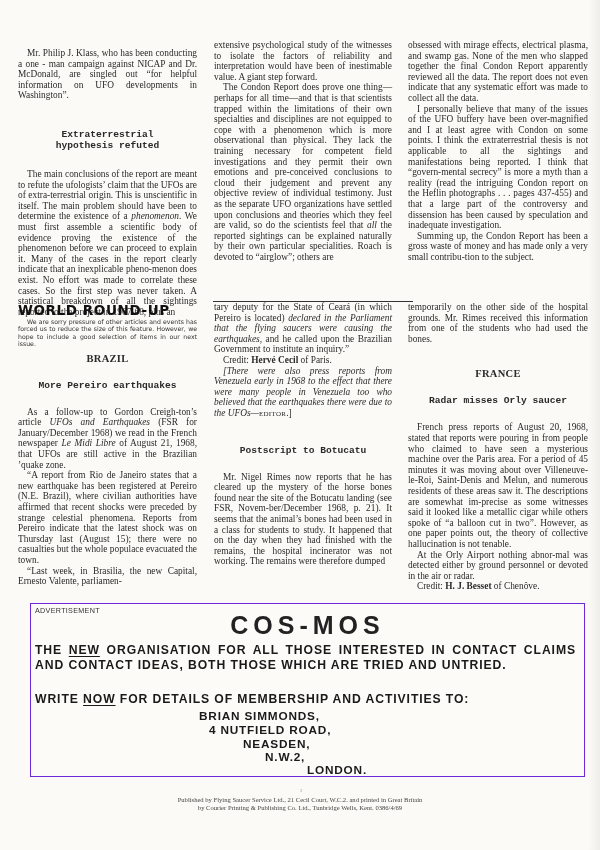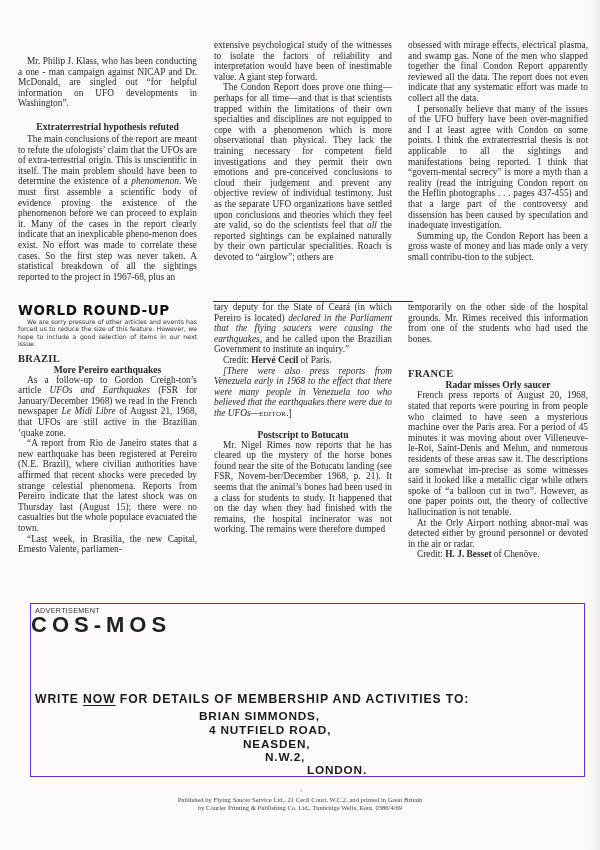--- a/index.html
+++ b/index.html
@@ -2,46 +2,46 @@
 <html><head>
 <meta charset="utf-8">
 <style>
   * { box-sizing: border-box; margin: 0; padding: 0; }
   html, body { width: 600px; height: 850px; background: #fbfaf7; overflow: hidden; }
   body { position: relative; font-family: "Liberation Serif", "DejaVu Serif", serif; color: #2a2a2a; }
   .page { position: absolute; inset: 0; background: #fbfaf6; }
   .col { position: absolute; font-size: 9.35px; line-height: 10.6px; text-align: justify; hyphens: manual; }
   .col p { text-indent: 9px; }
   .col p.noind { text-indent: 0; }
-  .col .sub { text-align: center; font-weight: bold; font-size: 9.6px; line-height: 11px; margin: 0; text-indent: 0; }
-  .col .country { font-weight: bold; font-size: 10.5px; line-height: 11px; letter-spacing: 0.3px; text-indent: 0; }
+  .col .sub { text-align: center; font-weight: bold; font-size: 9.6px; line-height: 11px; margin: 16px; text-indent: 0; font-family: Liberation Mono, monospace; }
+  .col .country { text-align: center; font-weight: bold; font-size: 10.5px; line-height: 11px; letter-spacing: 0.3px; text-indent: 0; }
   .gap { height: 10px; }
   i { font-style: italic; }
   b { font-weight: bold; }
   .sc { font-size: 7px; letter-spacing: 0.3px; }
 
   
-  #c1 { left: 18px; top: 56px; width: 179px; }
+  #c1 { left: 18px; top: 48px; width: 179px; }
   #c2 { left: 214px; top: 40px; width: 178px; }
   #c3 { left: 408px; top: 40px; width: 180px; }
 
   .rule-top { position: absolute; left: 213px; top: 301px; width: 200px; height: 0; border-top: 1.6px solid #333; }
 
   
   #b1 { left: 18px; top: 303px; width: 179px; }
   #b2 { left: 214px; top: 302px; width: 178px; }
   #b3 { left: 408px; top: 302px; width: 180px; }
 
   .wr-title { font-family: "DejaVu Sans", "Liberation Sans", sans-serif; font-weight: bold; font-size: 13.5px; letter-spacing: 0.6px; line-height: 15px; text-align: left; color: #111; }
   .wr-note { font-family: "DejaVu Sans", "Liberation Sans", sans-serif; font-size: 6.2px; line-height: 7.4px; text-align: justify; text-indent: 9px; color: #333; margin-bottom: 5px; }
 
   
   .ad { position: absolute; left: 30px; top: 603px; width: 555px; height: 174px; border: 1px solid #6d28d9; background: #fcfbf8; font-family: "Liberation Sans", "DejaVu Sans", sans-serif; color: #1a1a1a; }
   .ad-label { position: absolute; left: 4px; top: 2px; font-size: 7.2px; letter-spacing: 0.3px; color: #333; }
-  .ad-title { position: absolute; left: 0; right: 0; top: 7px; text-align: left; font-size: 22px; font-weight: bold; letter-spacing: 5px; line-height: 28px; color: #222; }
+  .ad-title { position: absolute; left: 0; right: 0; top: 7px; text-align: center; font-size: 25px; font-weight: bold; letter-spacing: 5px; line-height: 28px; color: #222; }
   .ad-body { position: absolute; left: 4px; right: 8px; top: 39px; font-size: 12.2px; font-weight: bold; letter-spacing: 0.9px; line-height: 14.5px; text-align: justify; color: #1a1a1a; }
   .ad-write { position: absolute; left: 4px; top: 88px; font-size: 12.2px; font-weight: bold; letter-spacing: 0.9px; line-height: 14px; color: #1a1a1a; white-space: nowrap; text-align: right; }
   .u { text-decoration: underline; text-underline-offset: 2px; }
   .addr { position: absolute; font-size: 11.8px; font-weight: bold; letter-spacing: 0.8px; line-height: 13px; white-space: nowrap; color: #1a1a1a; }
 
   .footer { position: absolute; left: 0; right: 0; top: 796px; text-align: center; font-size: 6.6px; line-height: 8px; color: #444; }
   .folio { position: absolute; left: 300px; top: 788px; font-size: 5px; color: #999; }
   .shade { position: absolute; right: 0; top: 0; width: 12px; height: 850px; background: linear-gradient(to right, rgba(0,0,0,0), rgba(0,0,0,0.05)); }
 </style>
 </head>
@@ -95,20 +95,21 @@
     <p class="country">FRANCE</p>
     <p class="sub">Radar misses Orly saucer</p>
     <p>French press reports of August 20, 1968, stated that reports were pouring in from people who claimed to have seen a mysterious machine over the Paris area. For a period of 45 minutes it was moving about over Villeneuve-le-Roi, Saint-Denis and Melun, and numerous residents of these areas saw it. The descriptions are somewhat im-precise as some witnesses said it looked like a metallic cigar while others spoke of “a balloon cut in two”. However, as one paper points out, the theory of collective hallucination is not tenable.</p>
     <p>At the Orly Airport nothing abnor-mal was detected either by ground personnel or devoted in the air or radar.</p>
     <p style="text-indent:9px"><span>Credit: </span><b>H. J. Besset</b><span> of Chenôve.</span></p>
   </div>
 
   <div class="ad">
     <div class="ad-label">ADVERTISEMENT</div>
     <div class="ad-title">COS-MOS</div>
+    <div class="ad-body"><span>THE </span><span class="u">NEW</span><span> ORGANISATION FOR ALL THOSE INTERESTED IN CONTACT CLAIMS AND CONTACT IDEAS, BOTH THOSE WHICH ARE TRIED AND UNTRIED.</span></div>
     <div class="ad-write"><span>WRITE </span><span class="u">NOW</span><span> FOR DETAILS OF MEMBERSHIP AND ACTIVITIES TO:</span></div>
     <div class="addr" style="left:168px; top:106px;">BRIAN SIMMONDS,</div>
     <div class="addr" style="left:178px; top:120px;">4 NUTFIELD ROAD,</div>
     <div class="addr" style="left:212px; top:134px;">NEASDEN,</div>
     <div class="addr" style="left:234px; top:147px;">N.W.2,</div>
     <div class="addr" style="left:256px; top:160px;padding-left:20px;">LONDON.</div>
   </div>
 
   <div class="folio">2</div>
   <div class="footer">

